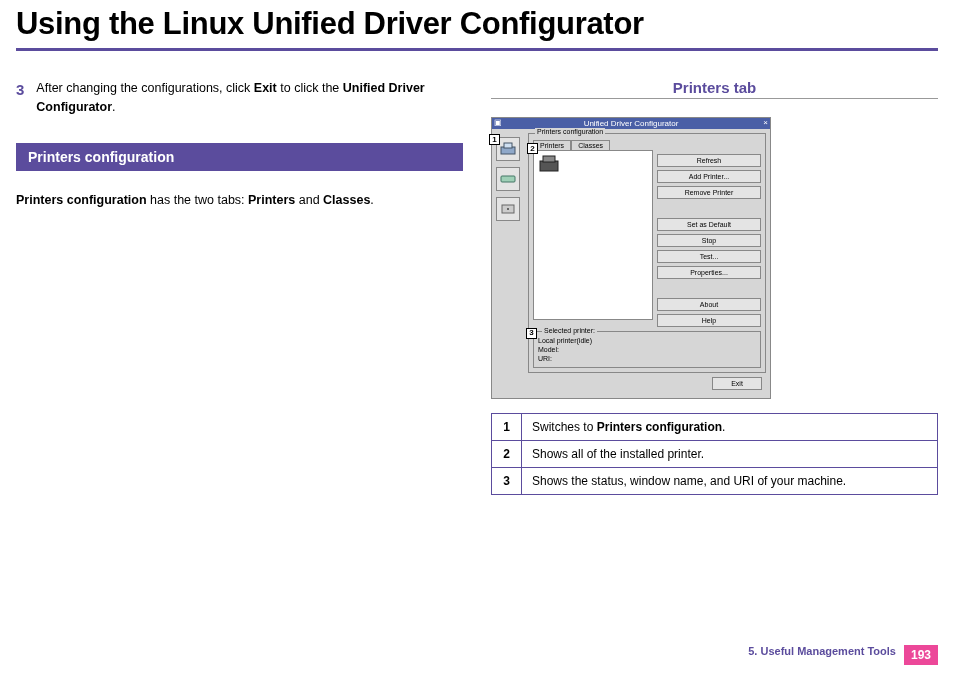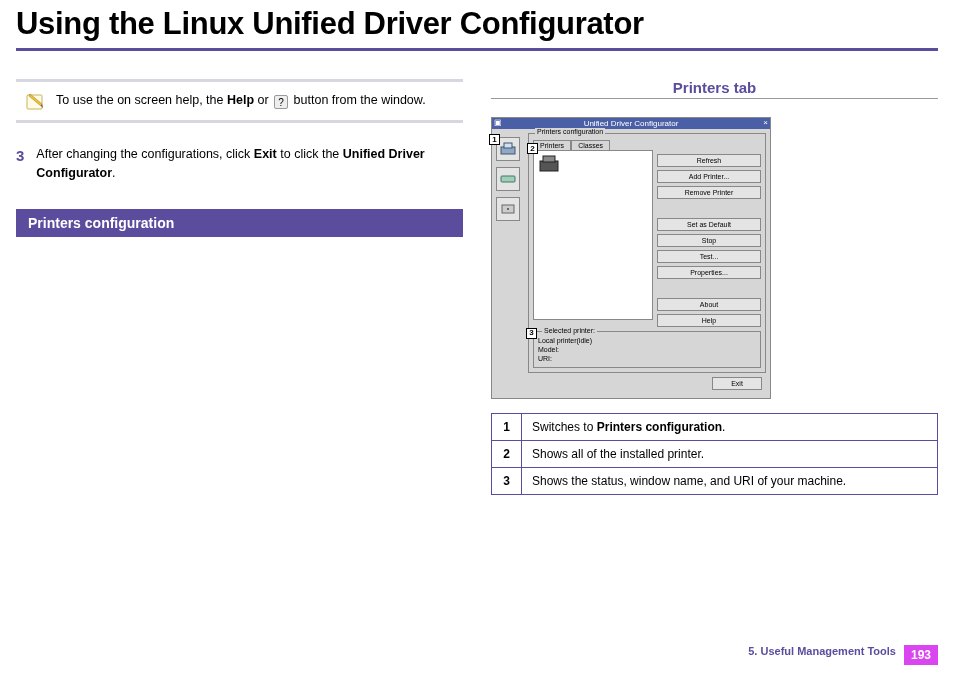--- a/index.html
+++ b/index.html
@@ -239,62 +239,53 @@
     display: flex;
     align-items: flex-start;
     gap: 8px;
   }
   .footer-label {
     color: #5b4c9d;
     font-weight: 700;
     font-size: 11px;
   }
   .footer-page {
-    background: #d946ef;
+    background: #ec4899;
     color: #fff;
     font-weight: 700;
     font-size: 12px;
     padding: 3px 7px;
   }
   b { font-weight: 700; }
 </style>
 </head>
 <body>
 
 <div class="header">
   <div class="title">Using the Linux Unified Driver Configurator</div>
 </div>
 <div class="title-rule"></div>
 
 <div class="columns">
 
   <div class="col">
 
-    <div class="note-box">
-      <span class="note-icon">
-        <svg width="22" height="22" viewBox="0 0 22 22">
-          <rect x="3" y="5" width="15" height="14" rx="1" fill="#fffbe6" stroke="#c9b25a"></rect>
-          <path d="M6 4 L18 14 L17 16 L5 6 Z" fill="#f4c430" stroke="#8a6d1a" stroke-width="0.5"></path>
-          <path d="M17 16 L19 18 L18 14 Z" fill="#555"></path>
-        </svg>
-      </span>
-      <span>
-        <span>To use the on screen help, the </span><b>Help</b><span> or </span><span class="help-btn-icon">?</span><span> button from the window.</span>
-      </span>
-    </div>
 
     <div class="step">
       <div class="step-num">3</div>
       <div>
         <span>After changing the configurations, click </span><b>Exit</b><span> to click the </span><b>Unified Driver Configurator</b><span>.</span>
       </div>
     </div>
 
     <div class="section-bar">Printers configuration</div>
 
+    <div class="body-text">
+      <b>Printers configuration</b><span> has the two tabs: </span><b>Printers</b><span> and </span><b>Classes</b><span>.</span>
+    </div>
 
   </div>
 
   <div class="col">
     <div class="sub-head">Printers tab</div>
     <div class="sub-rule"></div>
 
     <div class="mock-window">
       <div class="mock-titlebar">
         <span class="mini-icon" style="left:2px;">▣</span>

